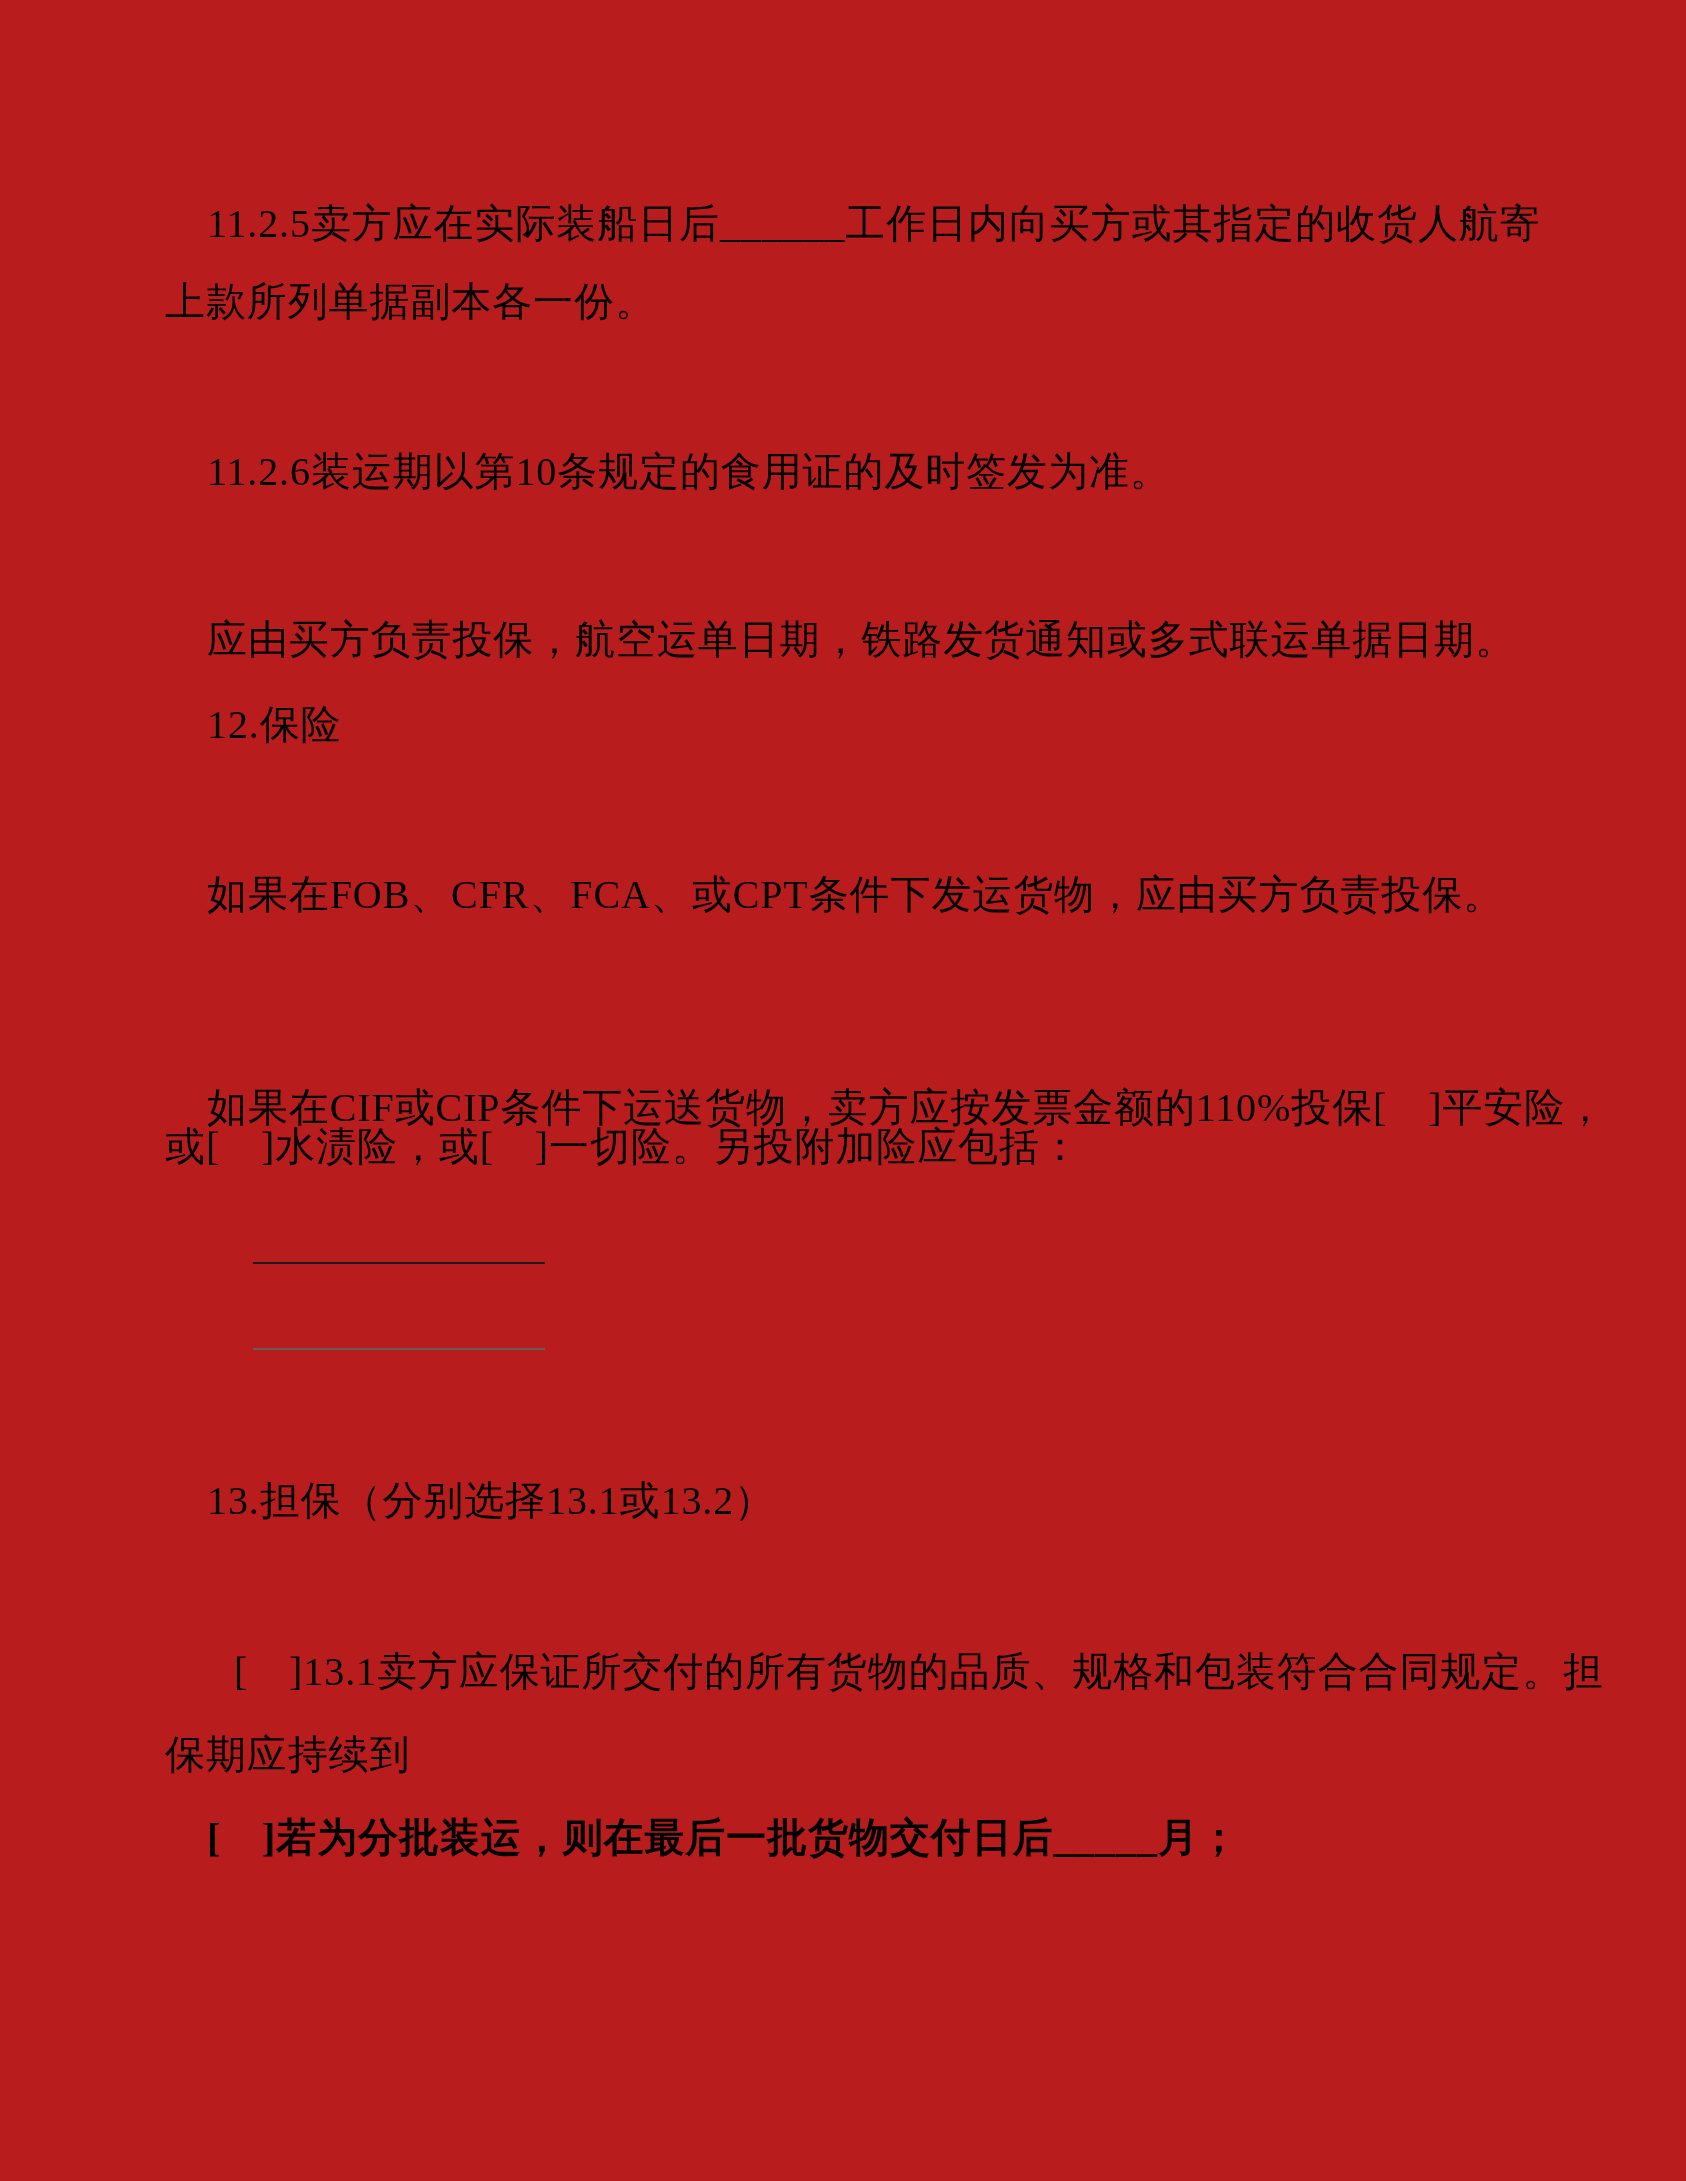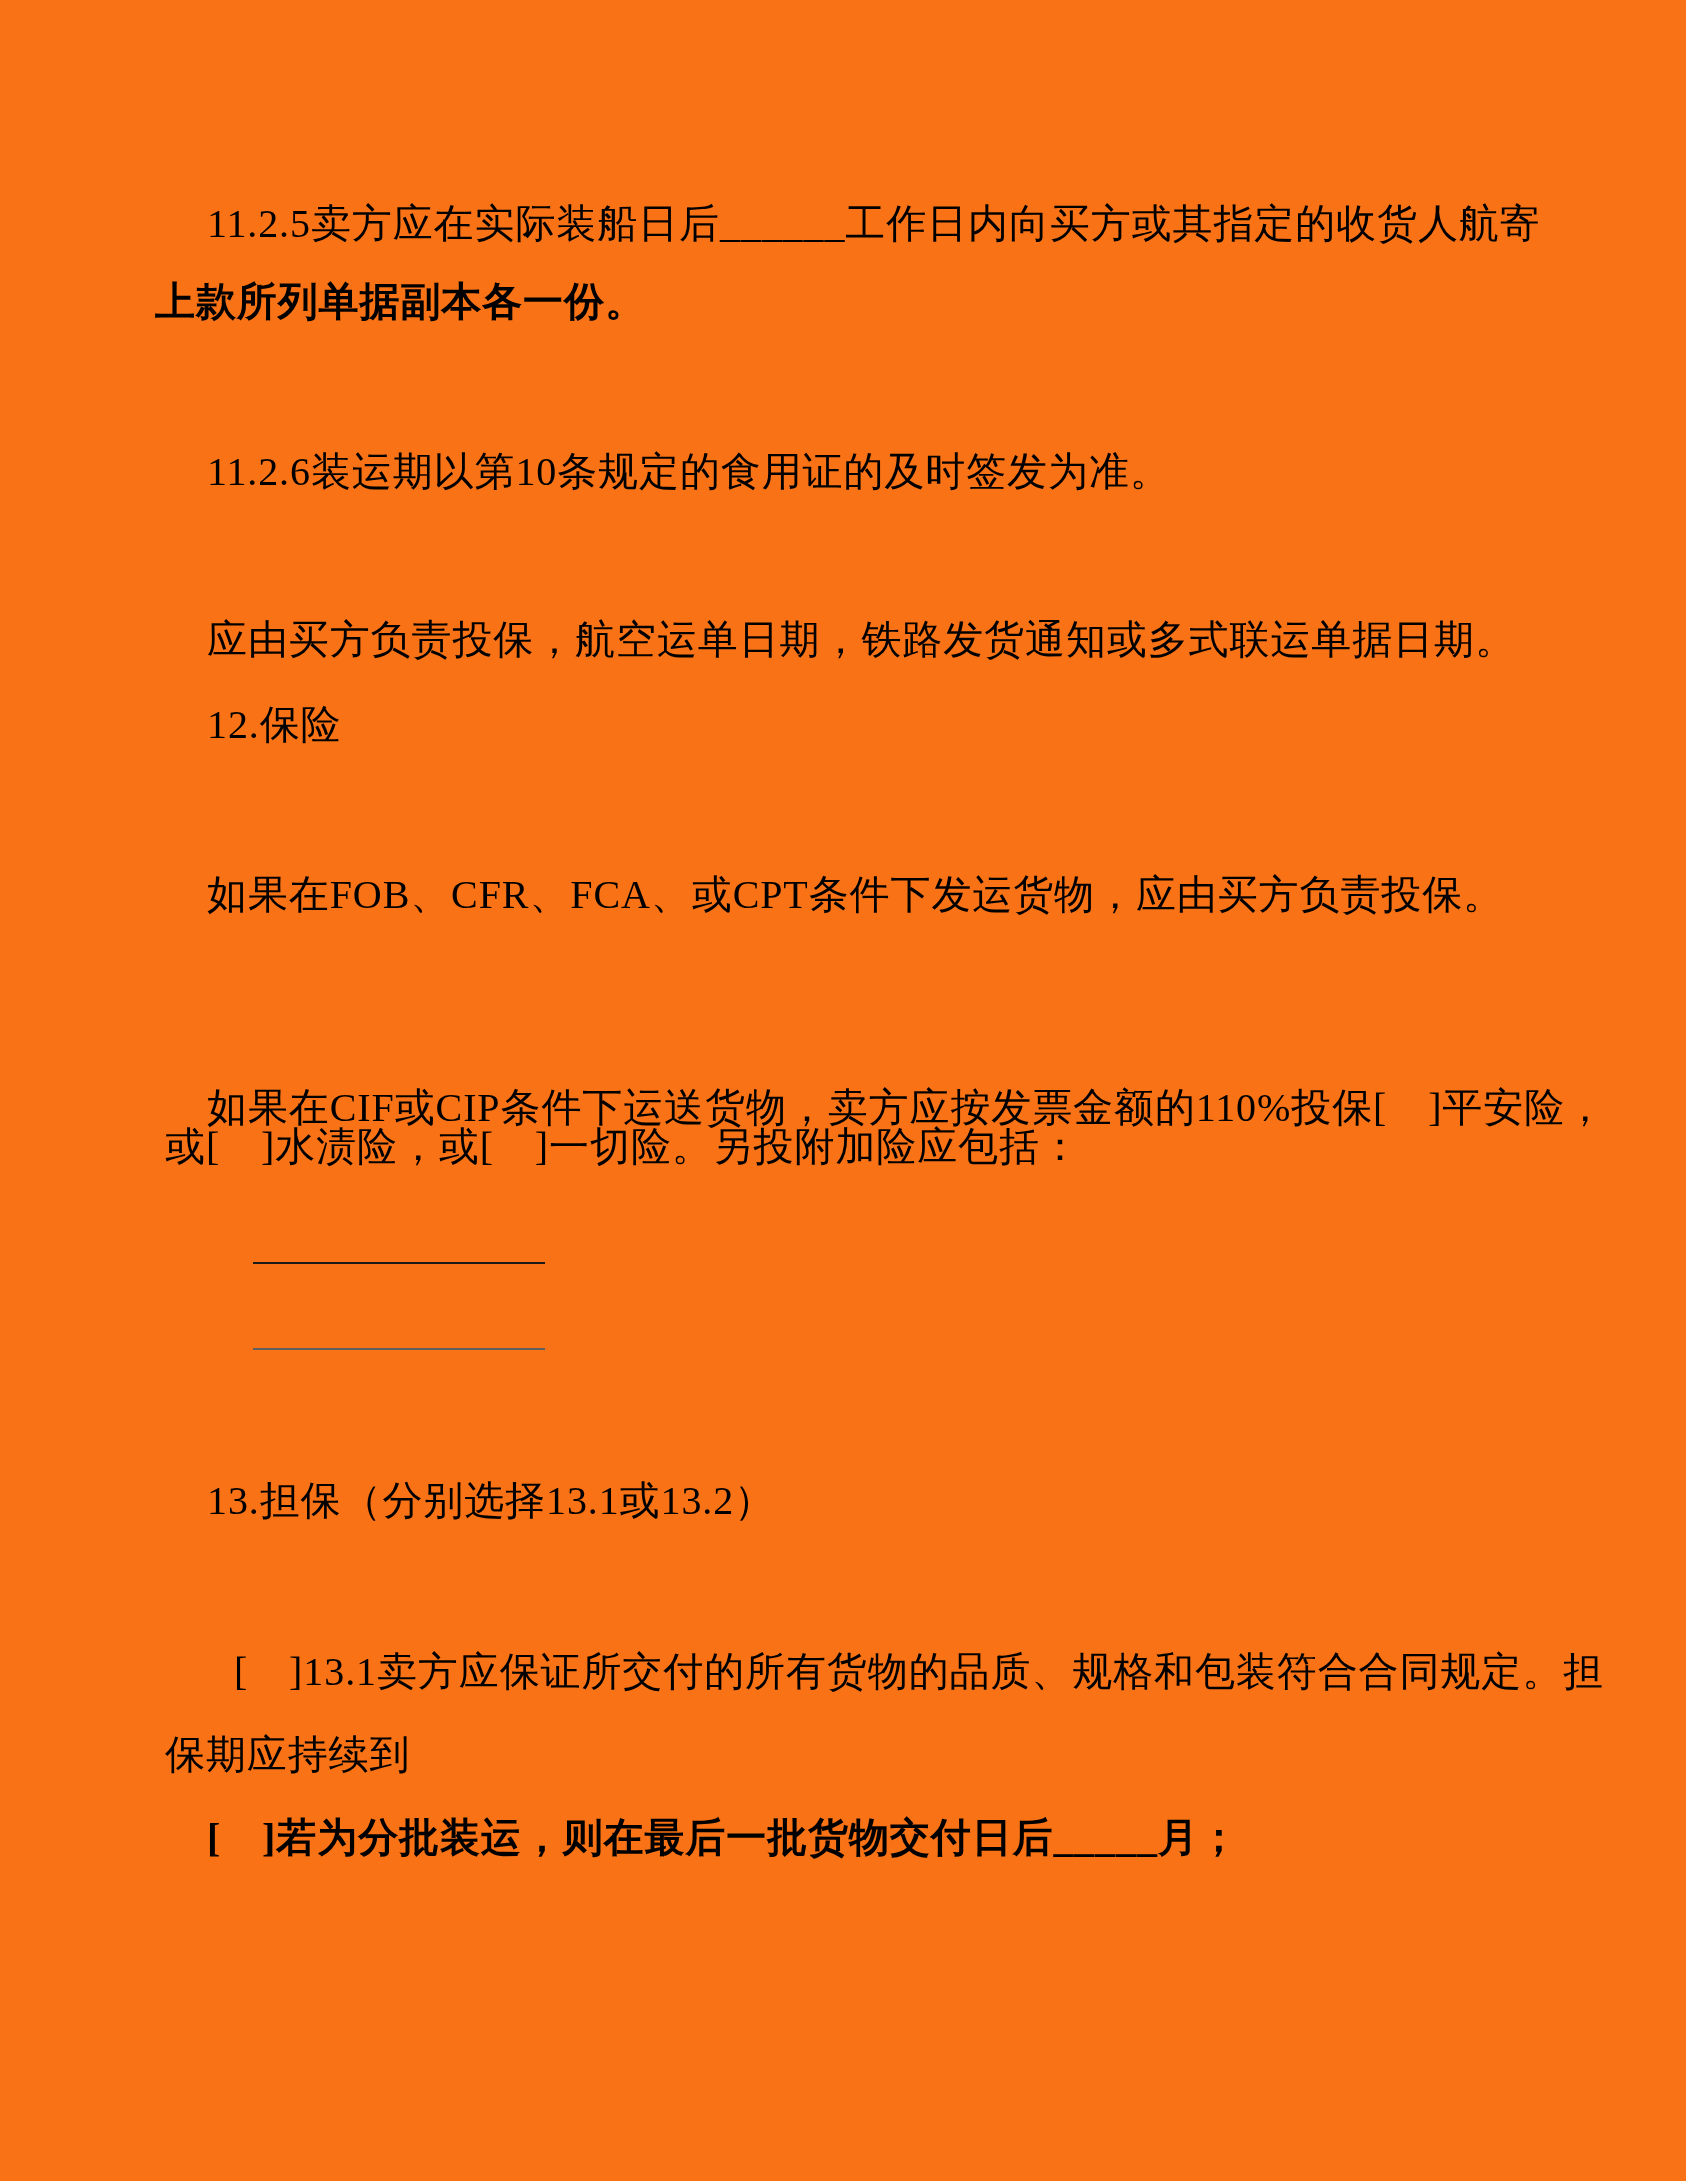--- a/index.html
+++ b/index.html
@@ -28,25 +28,25 @@
   .blank-rule {
     position: absolute;
     width: 292px;
     height: 0;
     border-bottom: 2.8px solid #1a1a1a;
   }
 </style>
 </head>
 <body>
 
-<div class="page" style="background: #f97316; color: rgb(0, 0, 0); text-align: right;">
+<div class="page" style="background: #b91c1c; color: rgb(0, 0, 0); text-align: right;">
 
   <div class="doc-line" style="top:200px; left:207px;">11.2.5卖方应在实际装船日后______工作日内向买方或其指定的收货人航寄</div>
 
-  <div class="doc-line" style="top:278px; left:155px;font-weight:bold;">上款所列单据副本各一份。</div>
+  <div class="doc-line" style="top:278px; left:165px;">上款所列单据副本各一份。</div>
 
   <div class="doc-line" style="top:448px; left:207px;">11.2.6装运期以第10条规定的食用证的及时签发为准。</div>
 
   <div class="doc-line" style="top:616px; left:207px;">应由买方负责投保，航空运单日期，铁路发货通知或多式联运单据日期。</div>
 
   <div class="doc-line" style="top:701px; left:207px;">12.保险</div>
 
   <div class="doc-line" style="top:871px; left:207px;">如果在FOB、CFR、FCA、或CPT条件下发运货物，应由买方负责投保。</div>
 
   <div class="doc-line" style="top:1040px; left:207px;margin-top:44px;">如果在CIF或CIP条件下运送货物，卖方应按发票金额的110%投保[　]平安险，</div>

